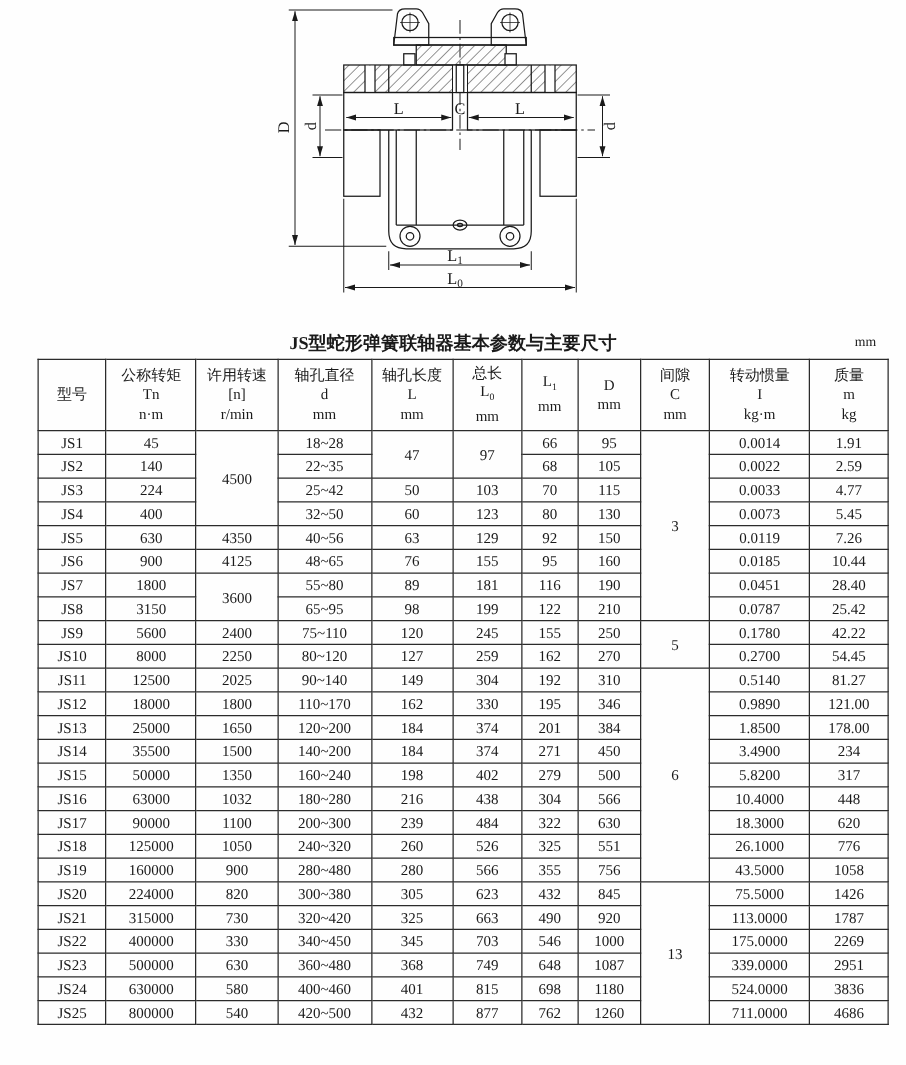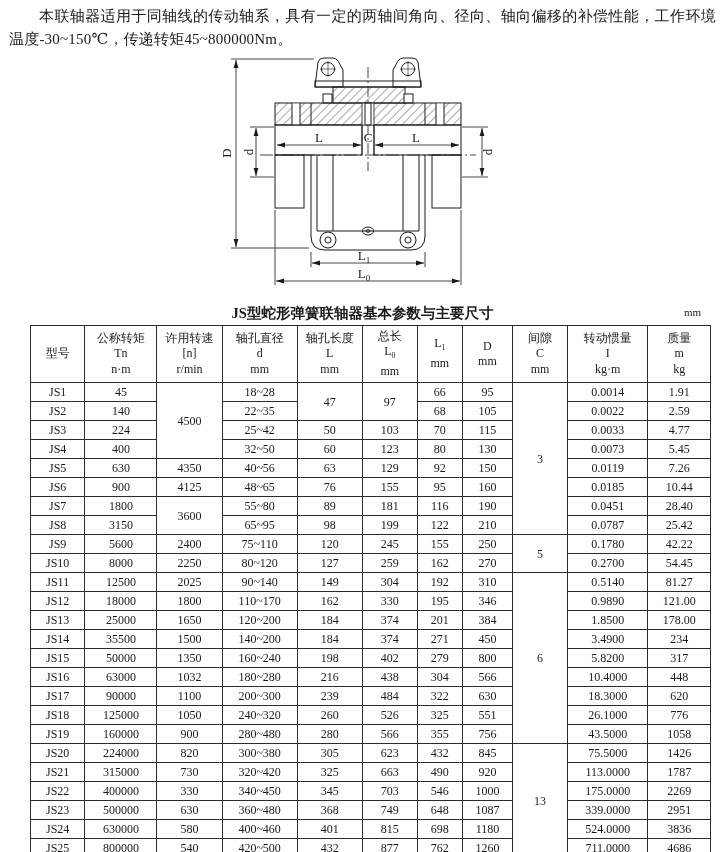--- a/index.html
+++ b/index.html
@@ -6,21 +6,21 @@
   .page {
     position:relative; width:725px; height:852px; overflow:hidden;
     background:#fefefe; color:#1a1a1a;
     font-family:"Liberation Serif","DejaVu Serif",serif;
   }
   .intro {
     margin:5px 9px 0 9px; text-indent:2em; font-size:15px;
     line-height:23px; text-align:justify; letter-spacing:0.2px;
   }
   .drawing-wrap { margin:2px 0 0 176px; width:368px; height:245px; }
-  .title-row { position:relative; text-align:center; font-size:14.5px; font-weight:bold; margin-top:6px; height:18px; line-height:18px; }
+  .title-row { position:relative; text-align:center; font-size:14.5px; font-weight:bold; margin-top:19px; height:18px; line-height:18px; }
   .unit { position:absolute; right:24px; bottom:1px; font-size:11px; font-weight:normal; }
   table.spec {
     border-collapse:collapse; table-layout:fixed;
     width:681px; margin:3px 14px 0 30px;
     font-size:12px;
   }
   table.spec th, table.spec td {
     border:1px solid #2b2b2b; text-align:center; vertical-align:middle;
     padding:0; font-weight:normal; overflow:hidden;
   }
@@ -28,21 +28,20 @@
   table.spec th div { line-height:15.5px; }
   table.spec td { height:18px; line-height:18px; }
   sub { font-size:0.65em; }
   svg text { font-family:"Liberation Serif","DejaVu Serif",serif; font-size:13px; fill:#1a1a1a; }
 </style>
 </head>
 <body>
 
 <div class="page">
 
-  <p class="intro">本联轴器适用于同轴线的传动轴系，具有一定的两轴间角向、径向、轴向偏移的补偿性能，工作环境温度-30~150℃，传递转矩45~800000Nm。</p>
 
   <div class="drawing-wrap">
     <svg width="368" height="245" viewBox="0 0 368 245">
       <defs>
         <pattern id="hatch" patternUnits="userSpaceOnUse" width="6" height="6" patternTransform="rotate(45)">
           <line x1="0" y1="0" x2="0" y2="6" stroke="#555" stroke-width="1"></line>
         </pattern>
         <marker id="arr" markerWidth="11" markerHeight="8" refX="10" refY="4" orient="auto-start-reverse">
           <path d="M0,1 L10,4 L0,7 z" fill="#1a1a1a"></path>
         </marker>
@@ -372,21 +371,21 @@
           <td>234</td>
         </tr>
         <tr>
           <td>JS15</td>
           <td>50000</td>
           <td>1350</td>
           <td>160~240</td>
           <td>198</td>
           <td>402</td>
           <td>279</td>
-          <td>800</td>
+          <td>500</td>
           <td>5.8200</td>
           <td>317</td>
         </tr>
         <tr>
           <td>JS16</td>
           <td>63000</td>
           <td>1032</td>
           <td>180~280</td>
           <td>216</td>
           <td>438</td>

